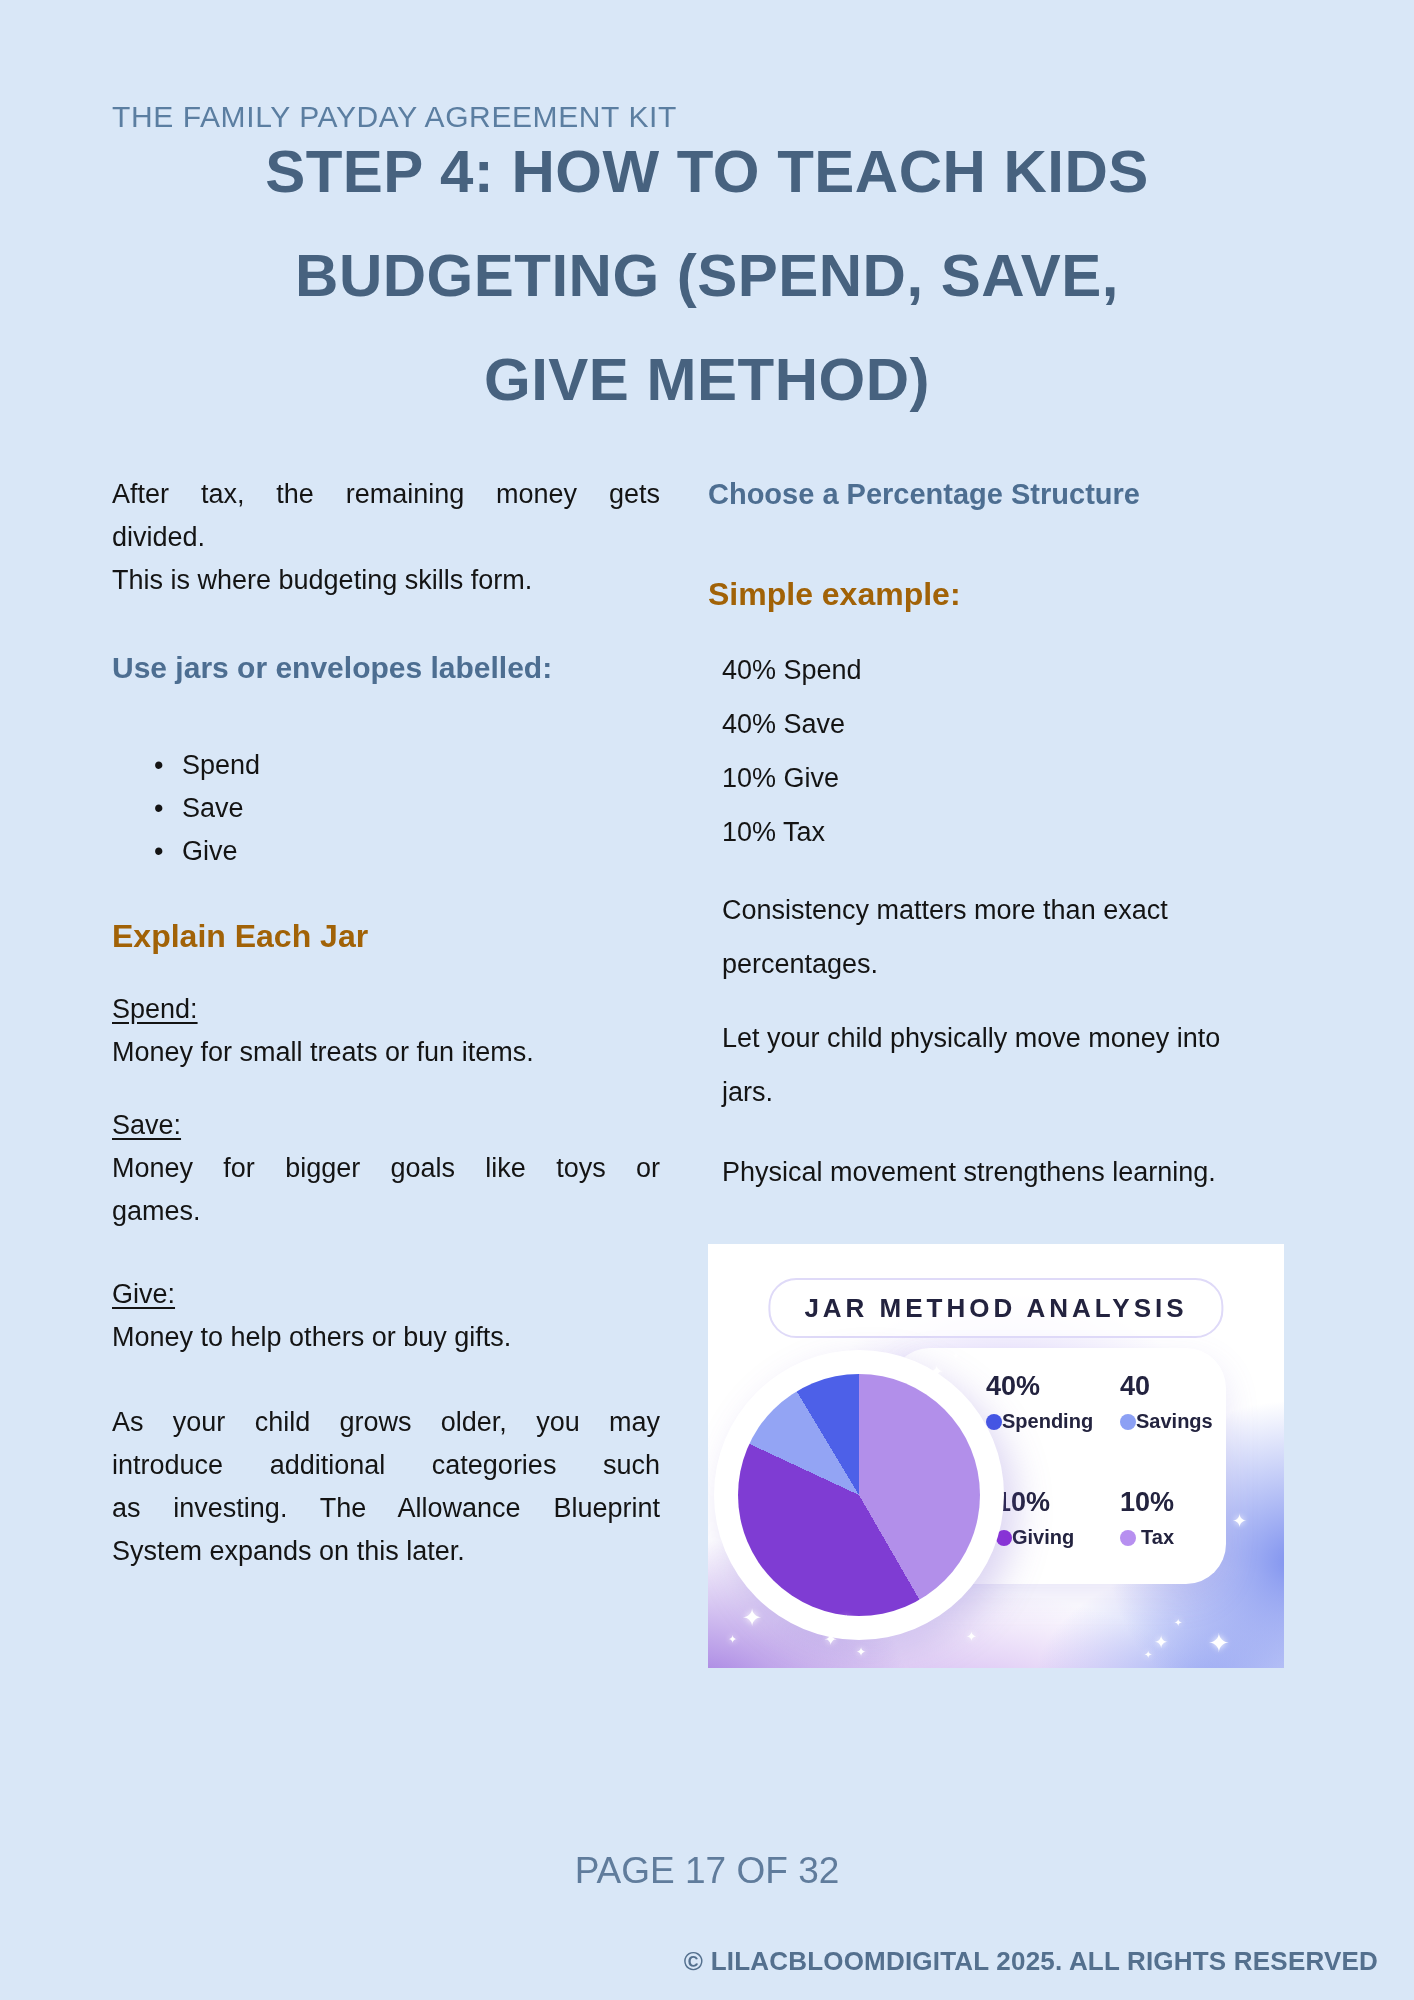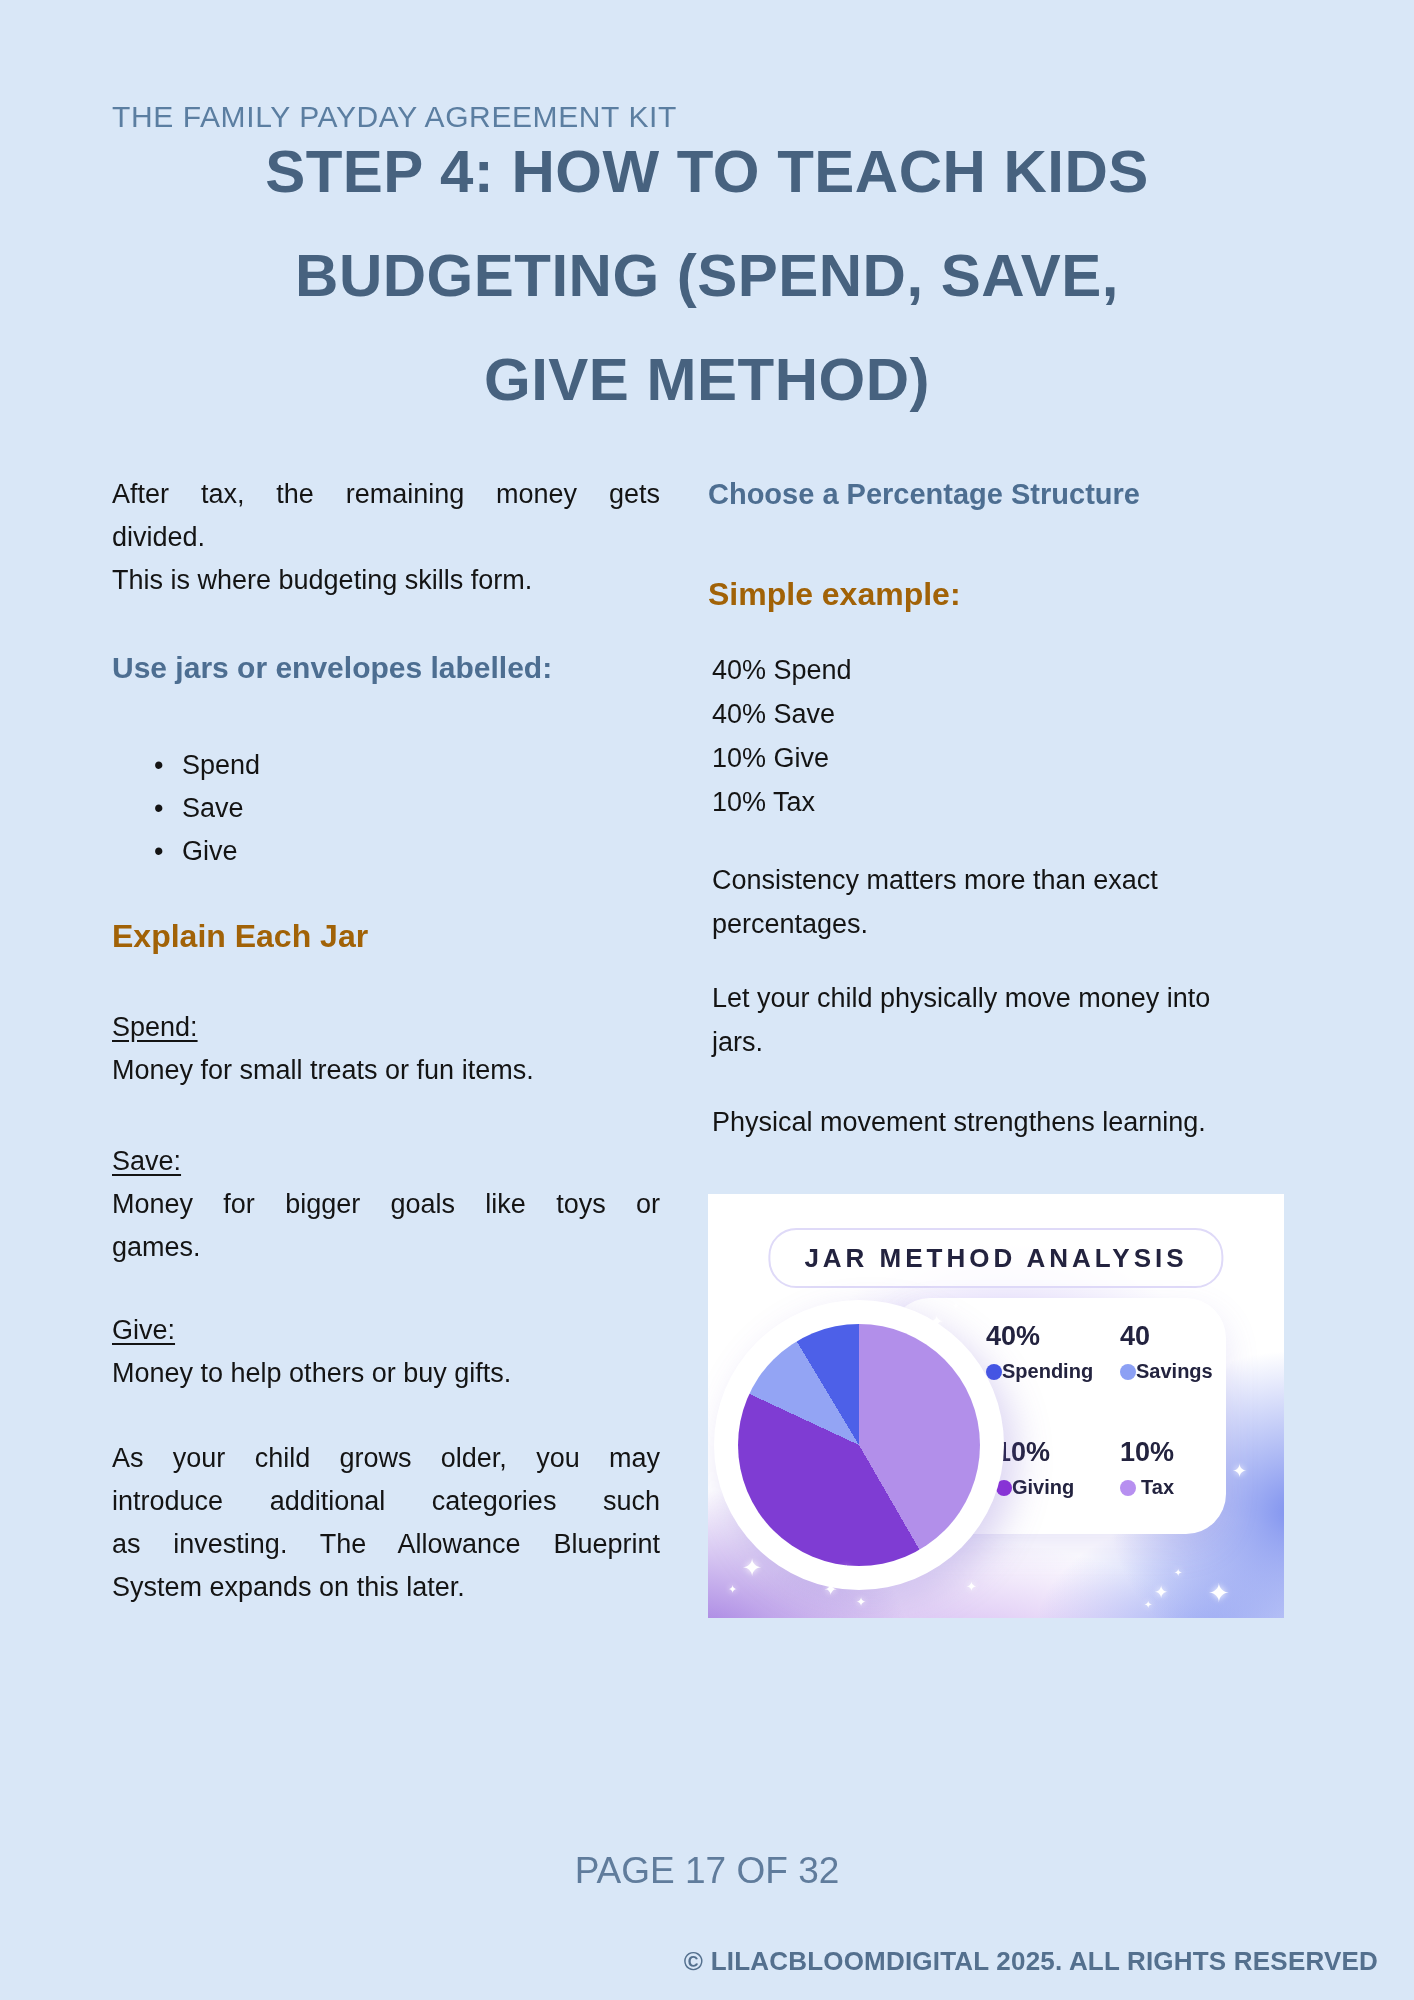--- a/index.html
+++ b/index.html
@@ -19,26 +19,26 @@
   .col.right{left:708px;width:576px;}
   .body{margin:0;font-size:27px;line-height:43px;}
   .jl{text-align:justify;text-align-last:justify;}
   .u{text-decoration:underline;text-underline-offset:4px;}
   .slate-heading{margin:0;font-size:29px;line-height:43px;font-weight:bold;color:#4D6E91;}
   .col.left .slate-heading{margin-top:44px;font-size:30px;}
   .bullets{margin:55px 0 0;padding:0 0 0 42px;list-style:none;}
   .bullets li{position:relative;font-size:27px;line-height:43px;padding-left:28px;}
   .bullets li::before{content:"\2022";position:absolute;left:0;top:0;}
   .black-heading{margin:42px 0 0;font-size:32px;line-height:43px;font-weight:bold;color:#a16207;}
-  .jar-group{margin-top:48px;}
+  .jar-group{margin-top:30px;}
   .jar-group.g3{margin-top:40px;}
   .closing{margin-top:42px;}
   .col.right .black-heading{margin-top:57px;}
   .percents{margin-top:34px;}
-  .percents p,.note p{margin:4px;font-size:27px;line-height:40px;}
+  .percents p,.note p{margin:14px;font-size:27px;line-height:40px;}
   .n1{margin-top:38px;}
   .n2{margin-top:34px;}
   .n3{margin-top:40px;}
   
   .graphic{position:relative;margin-top:52px;width:576px;height:424px;overflow:hidden;
     background:
       radial-gradient(ellipse 300px 260px at 102% 75%, rgba(120,140,238,.95) 0%, rgba(120,140,238,0) 62%),
       radial-gradient(ellipse 260px 180px at 86% 104%, rgba(150,165,243,.9) 0%, rgba(150,165,243,0) 65%),
       radial-gradient(ellipse 330px 240px at -2% 106%, rgba(154,113,222,.95) 0%, rgba(154,113,222,0) 64%),
       radial-gradient(ellipse 420px 210px at 42% 114%, rgba(200,165,238,.95) 0%, rgba(200,165,238,0) 66%),

